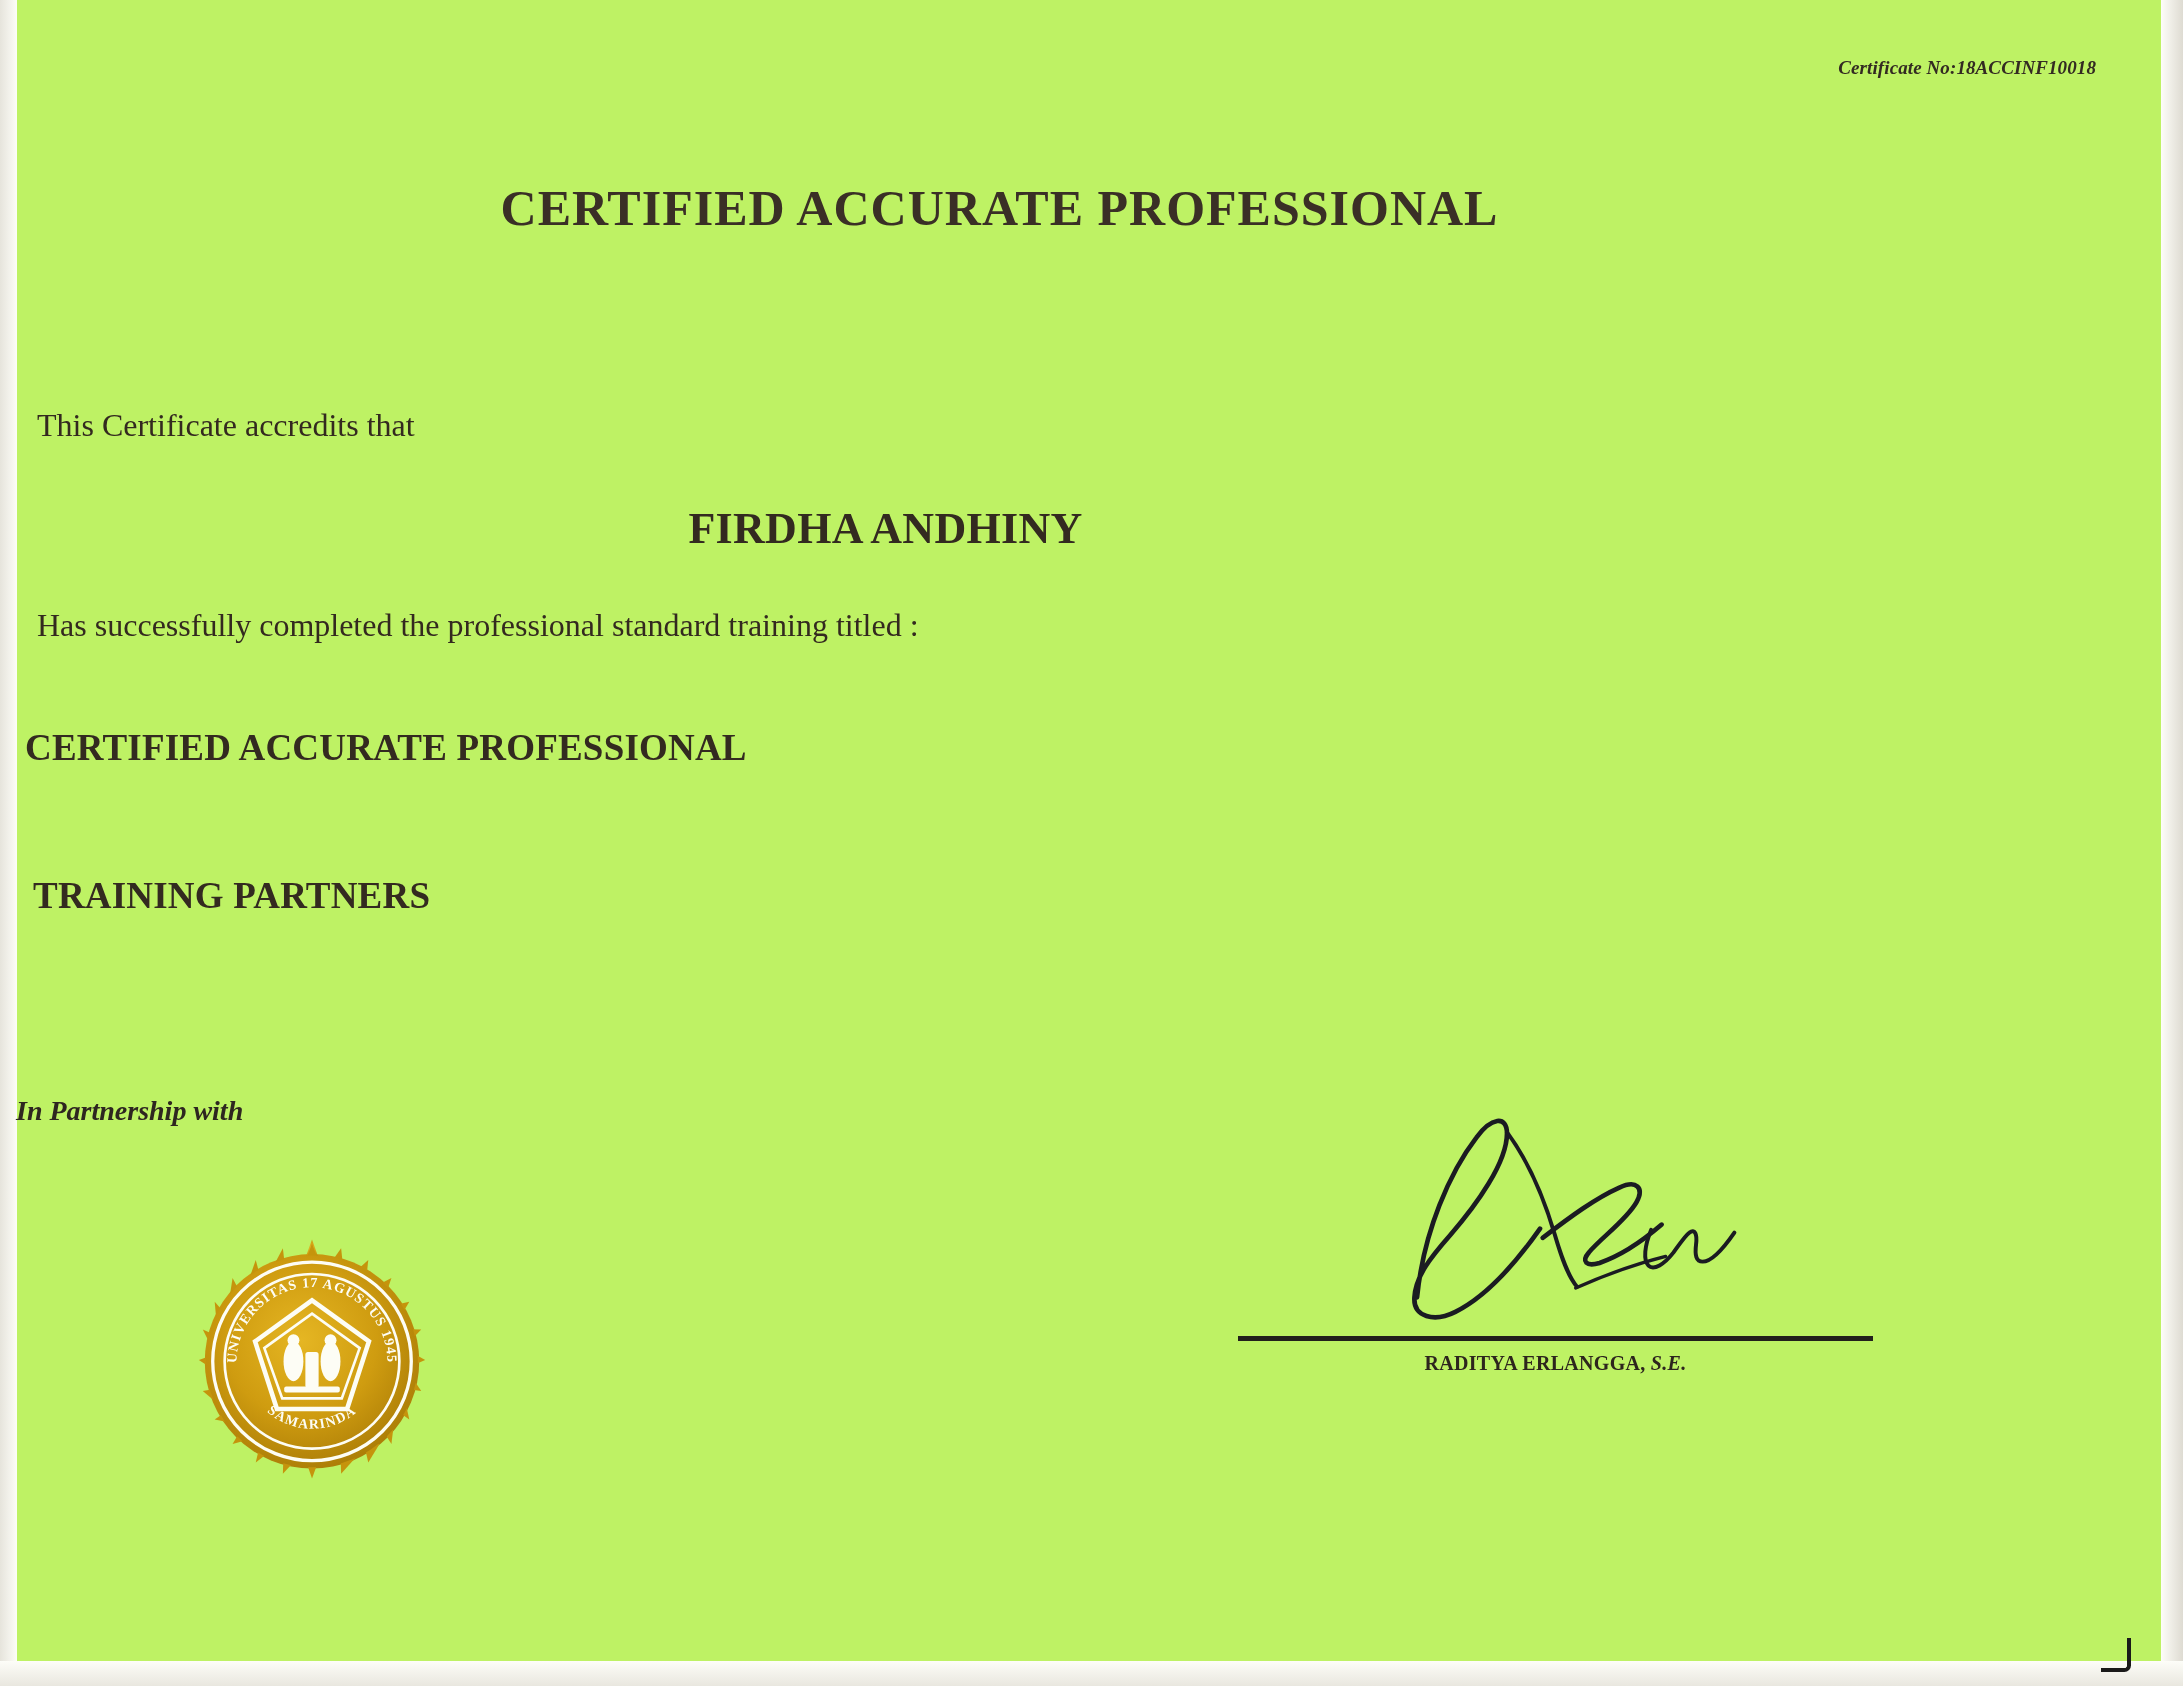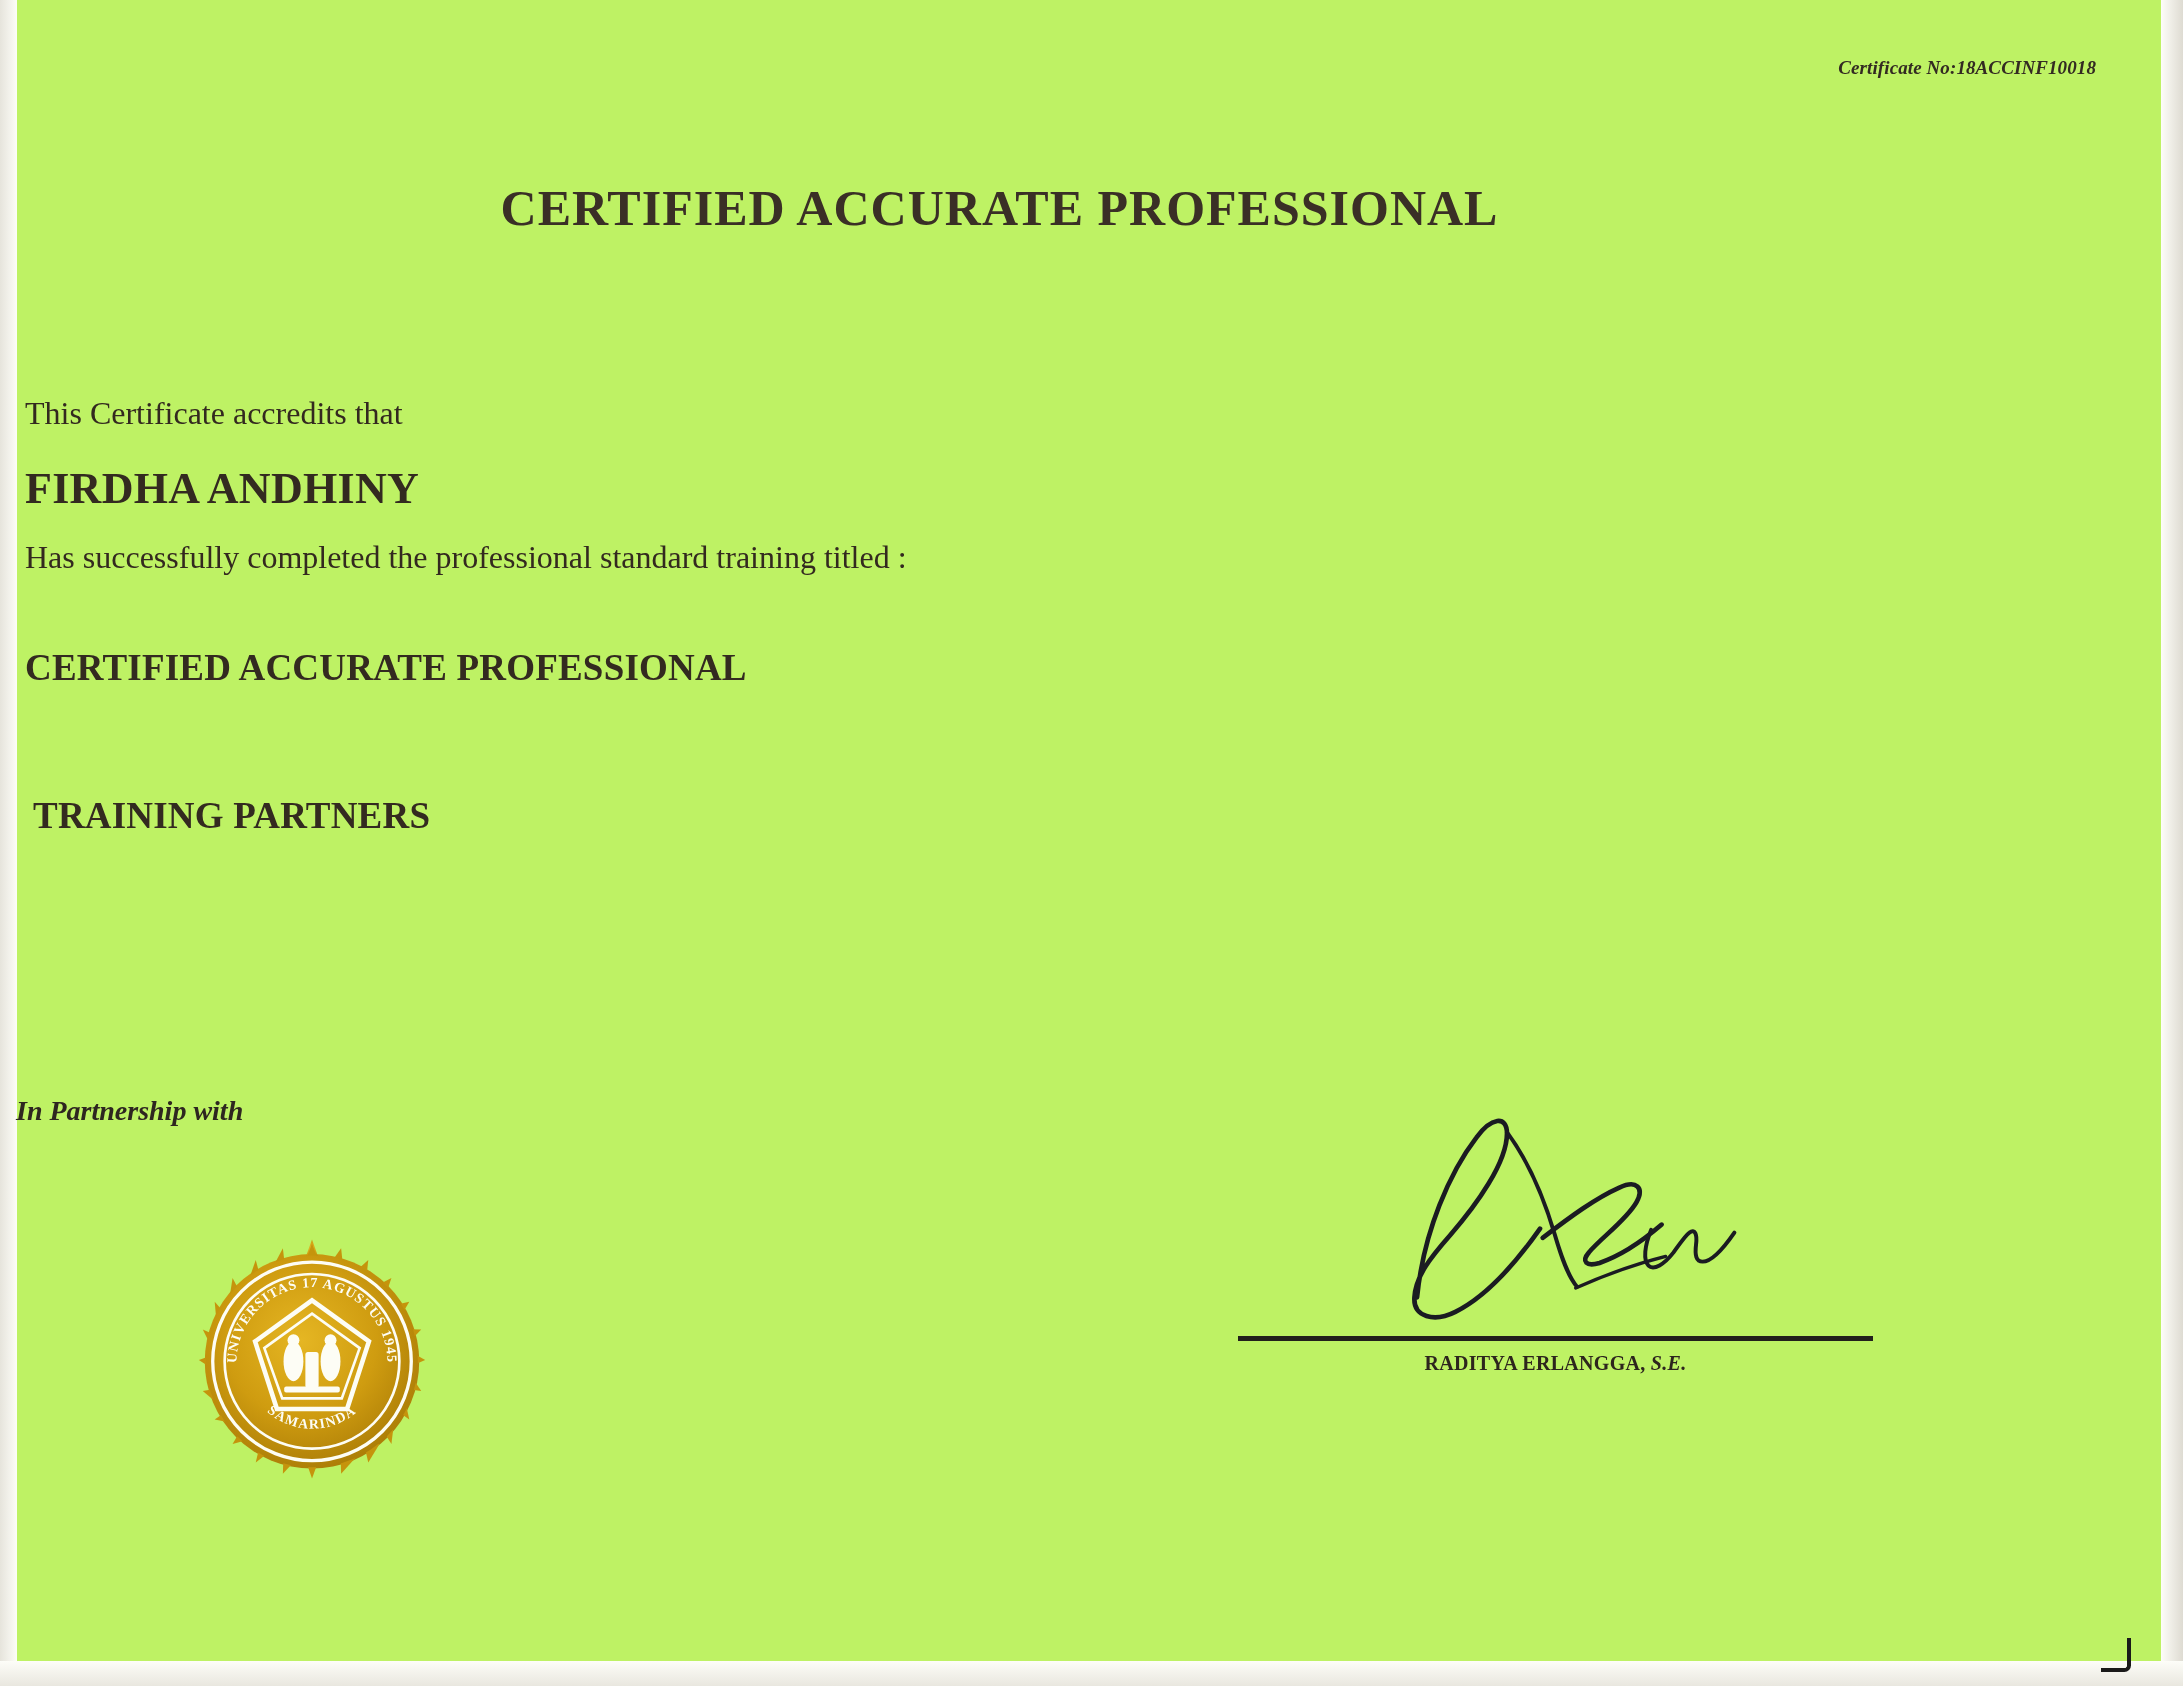--- a/index.html
+++ b/index.html
@@ -83,30 +83,31 @@
   .body-block {
     position: absolute;
     left: 25px;
     top: 397px;
     width: 1721px;
   }
   .line-normal {
     font-size: 32px;
     color: #33291f;
     line-height: 1.0;
-    margin: 0;
+    margin: 12px;
     white-space: nowrap;
   }
   .line-name {
     font-size: 44px;
     font-weight: bold;
     letter-spacing: 0.3px;
     color: #332a20;
-    margin: 0;
-    white-space: nowrap;
+    margin: 16px;
+    white-space: nowrap;
+    text-align: center;
   }
   .line-course {
     font-size: 37px;
     font-weight: bold;
     letter-spacing: 0.2px;
     color: #332a20;
     margin: 0;
     white-space: nowrap;
   }
   .line-partner {

